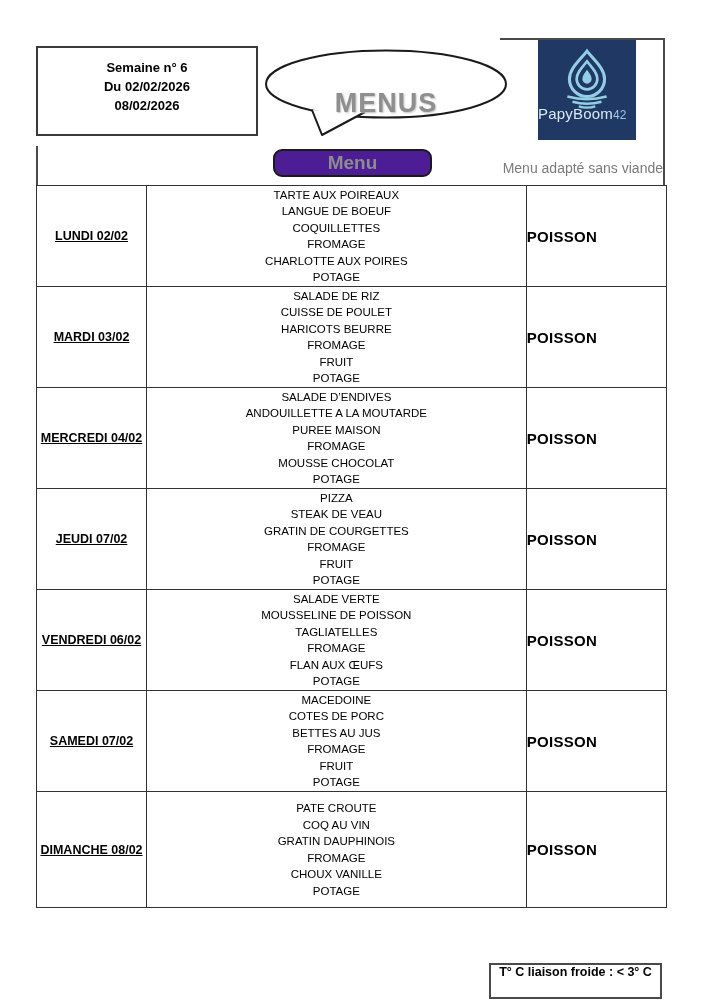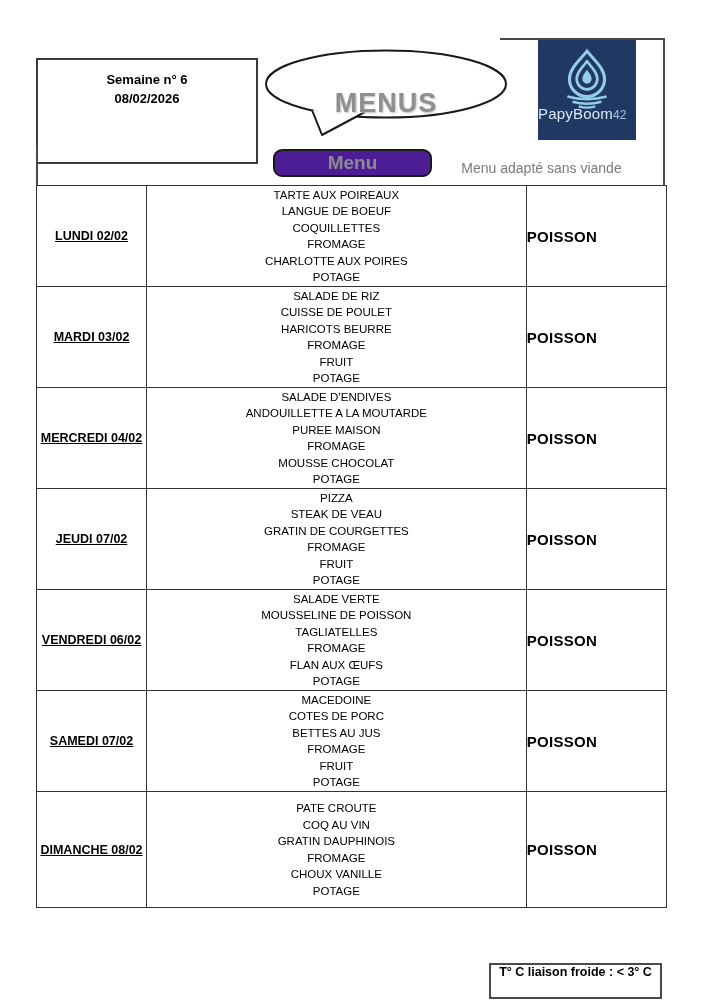--- a/index.html
+++ b/index.html
@@ -1,38 +1,38 @@
 <!DOCTYPE html>
 <html><head>
 <meta charset="utf-8">
 <style>
   html,body{margin:0;padding:0;background:#fff;}
   .page{position:relative;width:707px;height:1000px;background:#ffffff;
         font-family:"Liberation Sans",sans-serif;color:#000;overflow:hidden;}
 
   
-  .week-box{position:absolute;left:36px;top:58px;width:222px;height:106px;
+  .week-box{position:absolute;left:36px;top:46px;width:222px;height:90px;
             border:2px solid #3a3a3a;box-sizing:border-box;text-align:center;
             padding-top:10px;font-weight:bold;font-size:13px;line-height:19px;}
   .bubble-svg{position:absolute;left:262px;top:49px;width:248px;height:88px;}
   .bubble-title{position:absolute;left:262px;top:88px;width:248px;text-align:center;
                 font-size:27px;font-weight:bold;color:#8f8f8f;letter-spacing:1px;
                 text-shadow:1px 1px 2px #c0c0c0;}
   .logo{position:absolute;left:538px;top:40px;width:98px;height:100px;
         display:flex;flex-direction:column;align-items:flex-start;justify-content:flex-end;
         box-sizing:border-box;padding-bottom:18px;}
   .logo-icon{position:absolute;top:8px;left:50%;transform:translateX(-50%);}
   .brand{font-size:15px;letter-spacing:.2px;}
   .brand-main{color:#dbe8f4;}
   .brand-suffix{color:#9dc3e6;font-size:12px;}
   .menu-button{position:absolute;left:273px;top:149px;width:159px;height:28px;
                border:2px solid #1a1a1a;border-radius:9px;box-sizing:border-box;
                display:flex;align-items:center;justify-content:center;
                font-size:19px;font-weight:bold;color:#8c8c8c;background:#4c1d95;}
-  .adapted-note{position:absolute;left:420px;top:160px;width:243px;text-align:center;
+  .adapted-note{position:absolute;left:420px;top:160px;width:243px;text-align:right;
                 font-size:14px;color:#7a7a7a;}
 
   
   .vline-right{position:absolute;left:663px;top:38px;width:0;height:147px;border-left:2px solid #4a4a4a;}
   .vline-left{position:absolute;left:36px;top:146px;width:0;height:39px;border-left:2px solid #4a4a4a;}
   .hline-top{position:absolute;left:500px;top:38px;width:163px;height:0;border-top:2px solid #4a4a4a;}
 
   
   .menu-table{position:absolute;left:36px;top:185px;border-collapse:collapse;
               width:631px;table-layout:fixed;}
@@ -50,20 +50,21 @@
             border:2px solid #4a4a4a;box-sizing:border-box;display:flex;
             align-items:flex-start;justify-content:center;font-weight:bold;font-size:12.5px;}
 </style>
 </head>
 <body>
 
 <div class="page">
 
   <div class="week-box">
     <div>Semaine n° 6</div>
+    <div>Du 02/02/2026</div>
     <div>08/02/2026</div>
   </div>
 
   <svg class="bubble-svg" viewBox="0 0 248 88">
     <ellipse cx="124" cy="35" rx="120" ry="33.5" fill="#ffffff" stroke="#1a1a1a" stroke-width="2"></ellipse>
     <polygon points="50,61 60,86 103,63" fill="#ffffff" stroke="none"></polygon>
     <path d="M 50 61 L 60 86 L 103 63" fill="none" stroke="#1a1a1a" stroke-width="2" stroke-linejoin="round"></path>
   </svg>
   <div class="bubble-title">MENUS</div>
 

